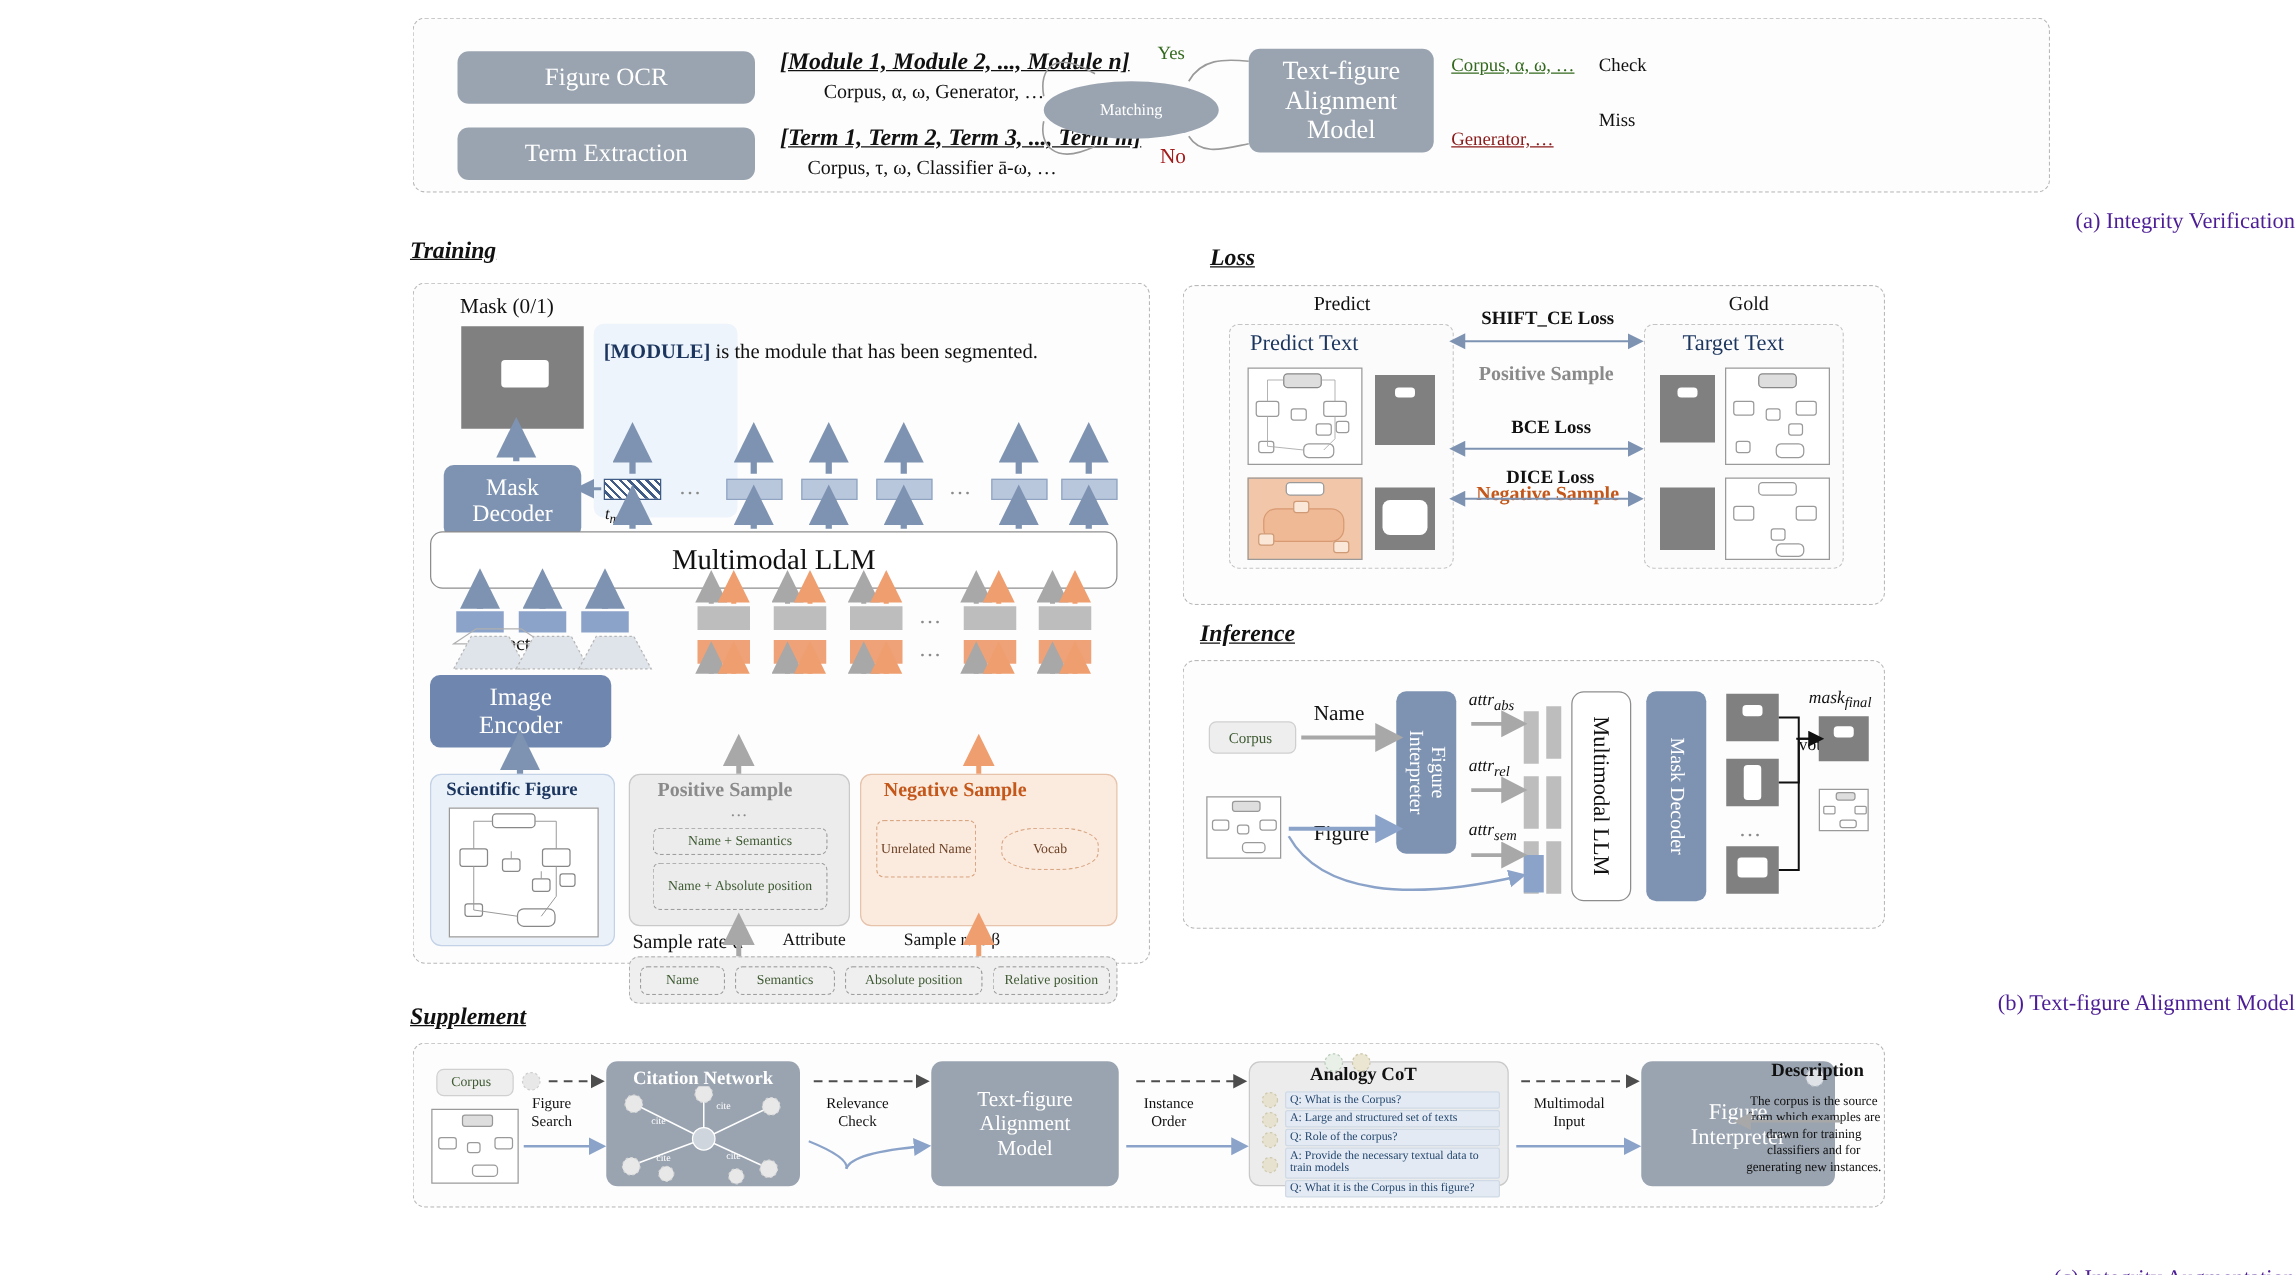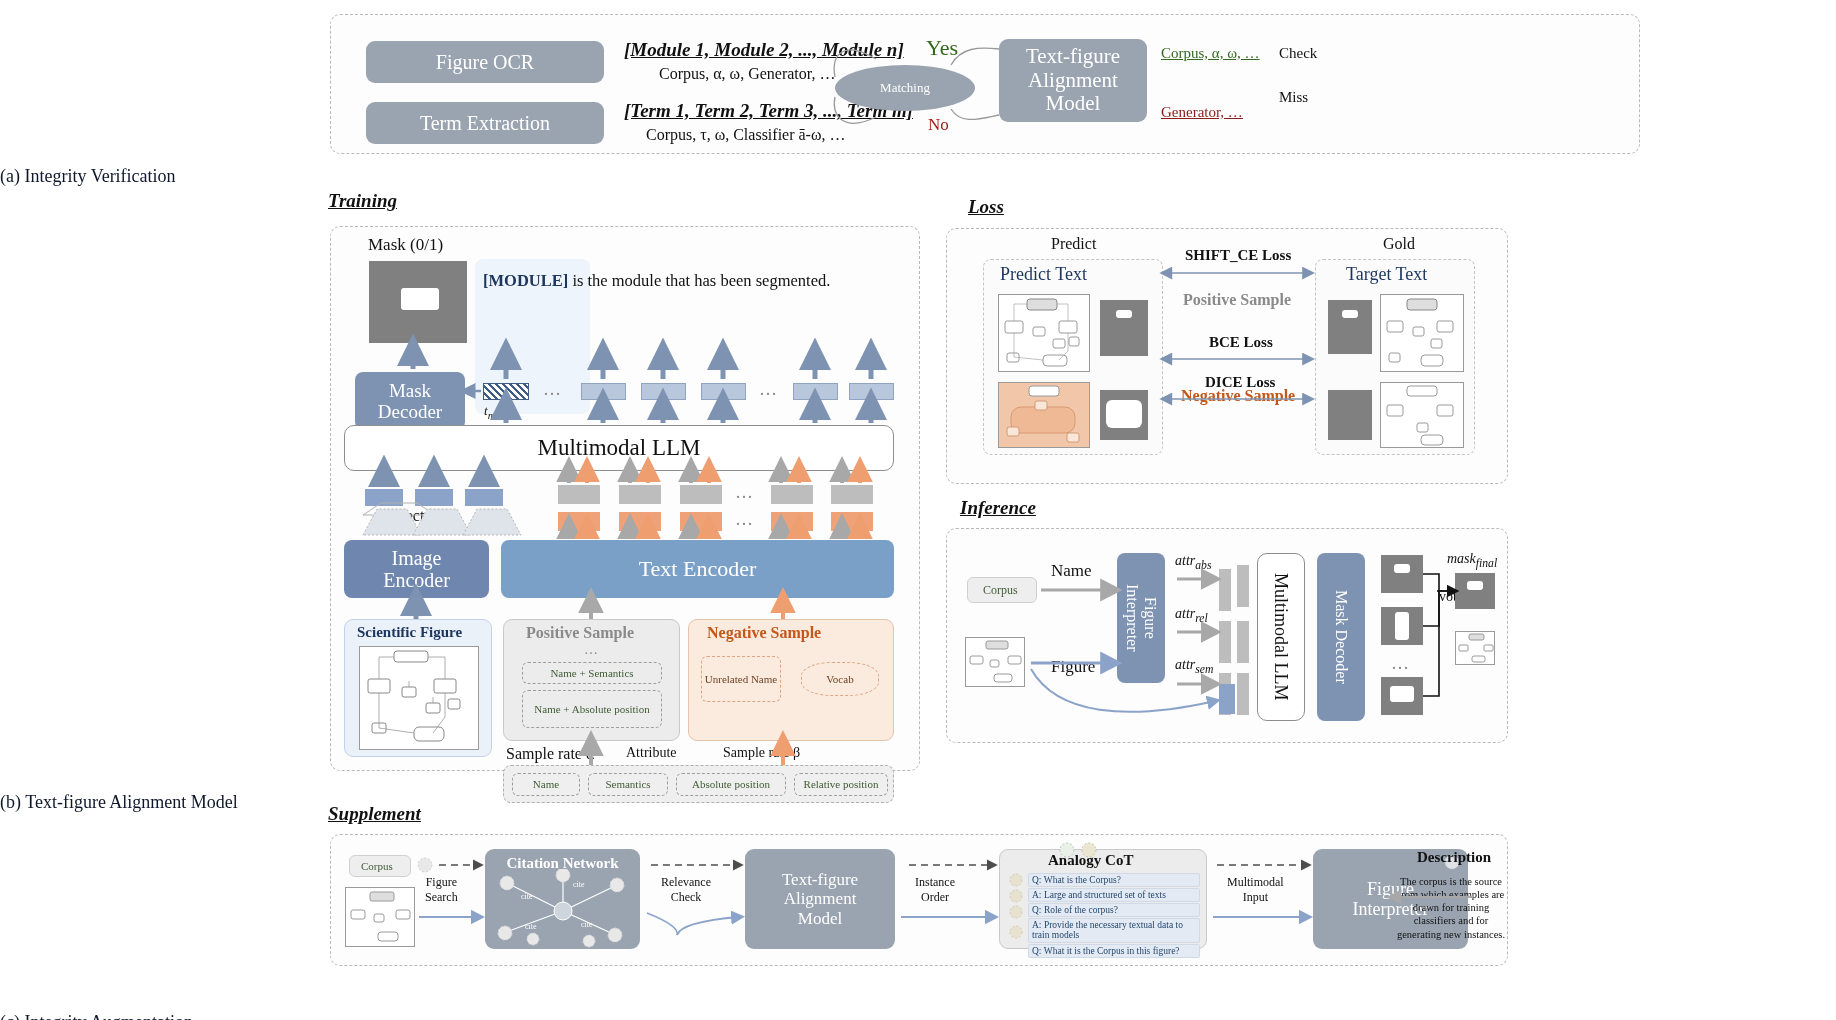--- a/index.html
+++ b/index.html
@@ -34,21 +34,21 @@
   }
   .grey-box   { background:#9aa4b0; border-radius:9px; }
   .slate-box  { background:#7e93b2; border-radius:8px; }
   .blue-dark  { background:#6f86ae; border-radius:8px; }
   .blue-mid   { background:#7ba0c8; border-radius:8px; }
   .white-box  { background:#ffffff; border:1px solid #8d8d8d; border-radius:10px; color:#111; }
   .mask-grey  { background:#808080; }
   .mask-white { background:#ffffff; border-radius:3px; }
 
   .caption {
-    position:absolute; text-align:left; color:#0f172a;
+    position:absolute; text-align:right; color:#4c1d95;
     font-size:17px;
   }
   .sect-title {
     position:absolute;
     font-style:italic; font-weight:bold;
     text-decoration:underline;
     color:#111; font-size:19px;
   }
   .lbl { position:absolute; color:#111; }
   .italic-ul {
@@ -135,21 +135,21 @@
   <div class="lbl italic-ul" style="left:293px;top:24px;font-size:19px;white-space:nowrap;">[Module 1, Module 2, ..., Module n]</div>
   <div class="lbl" style="left:328px;top:50px;font-size:16px;white-space:nowrap;">Corpus, α, ω, Generator, …</div>
 
   <div class="lbl italic-ul" style="left:293px;top:85px;font-size:19px;white-space:nowrap;">[Term 1, Term 2, Term 3, ..., Term m]</div>
   <div class="lbl" style="left:315px;top:111px;font-size:16px;white-space:nowrap;">Corpus, τ, ω, Classifier ā-ω, …</div>
 
   <div class="ellipse" style="left:504px;top:50px;width:140px;height:46px;">
     <span>Matching</span>
   </div>
 
-  <div class="lbl green" style="left:595px;top:20px;font-size:22px;text-align:right;">Yes</div>
+  <div class="lbl green" style="left:595px;top:20px;font-size:15px;text-align:right;">Yes</div>
   <div class="lbl red" style="left:597px;top:100px;font-size:17px;">No</div>
 
   <div class="box grey-box" style="left:668px;top:24px;width:148px;height:83px;font-size:21px;white-space:pre-line;">
     <span>Text-figure
 Alignment
 Model</span>
   </div>
 
   <div class="lbl green" style="left:830px;top:30px;font-size:15px;text-decoration:underline;white-space:nowrap;">Corpus, α, ω, …</div>
   <div class="lbl" style="left:948px;top:30px;font-size:15px;">Check</div>
@@ -223,23 +223,20 @@
   <div class="tok tok-grey" style="left:500px;top:258px;width:42px;height:19px;"></div>
   <div class="tok tok-orng" style="left:500px;top:285px;width:42px;height:19px;"></div>
 
   <div class="lbl" style="left:48px;top:280px;font-size:16px;">Projector</div>
 
   <div class="box blue-dark" style="left:13px;top:313px;width:145px;height:58px;font-size:20px;white-space:pre-line;">
     <span>Image
 Encoder</span>
   </div>
 
-  <div class="box blue-mid" style="left:170px;top:313px;width:393px;height:58px;font-size:22px;">
-    <span>Text Encoder</span>
-  </div>
 
   <div class="sf-panel" style="left:13px;top:392px;width:148px;height:138px;">
     <div class="lbl navy" style="left:12px;top:4px;font-size:15px;font-weight:bold;">Scientific Figure</div>
     <div class="thumb" style="left:14px;top:26px;width:120px;height:104px;">
       <svg width="120" height="104">
         <rect x="34" y="4" width="34" height="11" rx="3" fill="#fff" stroke="#888"></rect>
         <rect x="8" y="32" width="22" height="14" rx="2" fill="#fff" stroke="#888"></rect>
         <rect x="74" y="32" width="22" height="14" rx="2" fill="#fff" stroke="#888"></rect>
         <rect x="42" y="40" width="14" height="10" rx="2" fill="#fff" stroke="#888"></rect>
         <rect x="66" y="56" width="14" height="10" rx="2" fill="#fff" stroke="#888"></rect>

